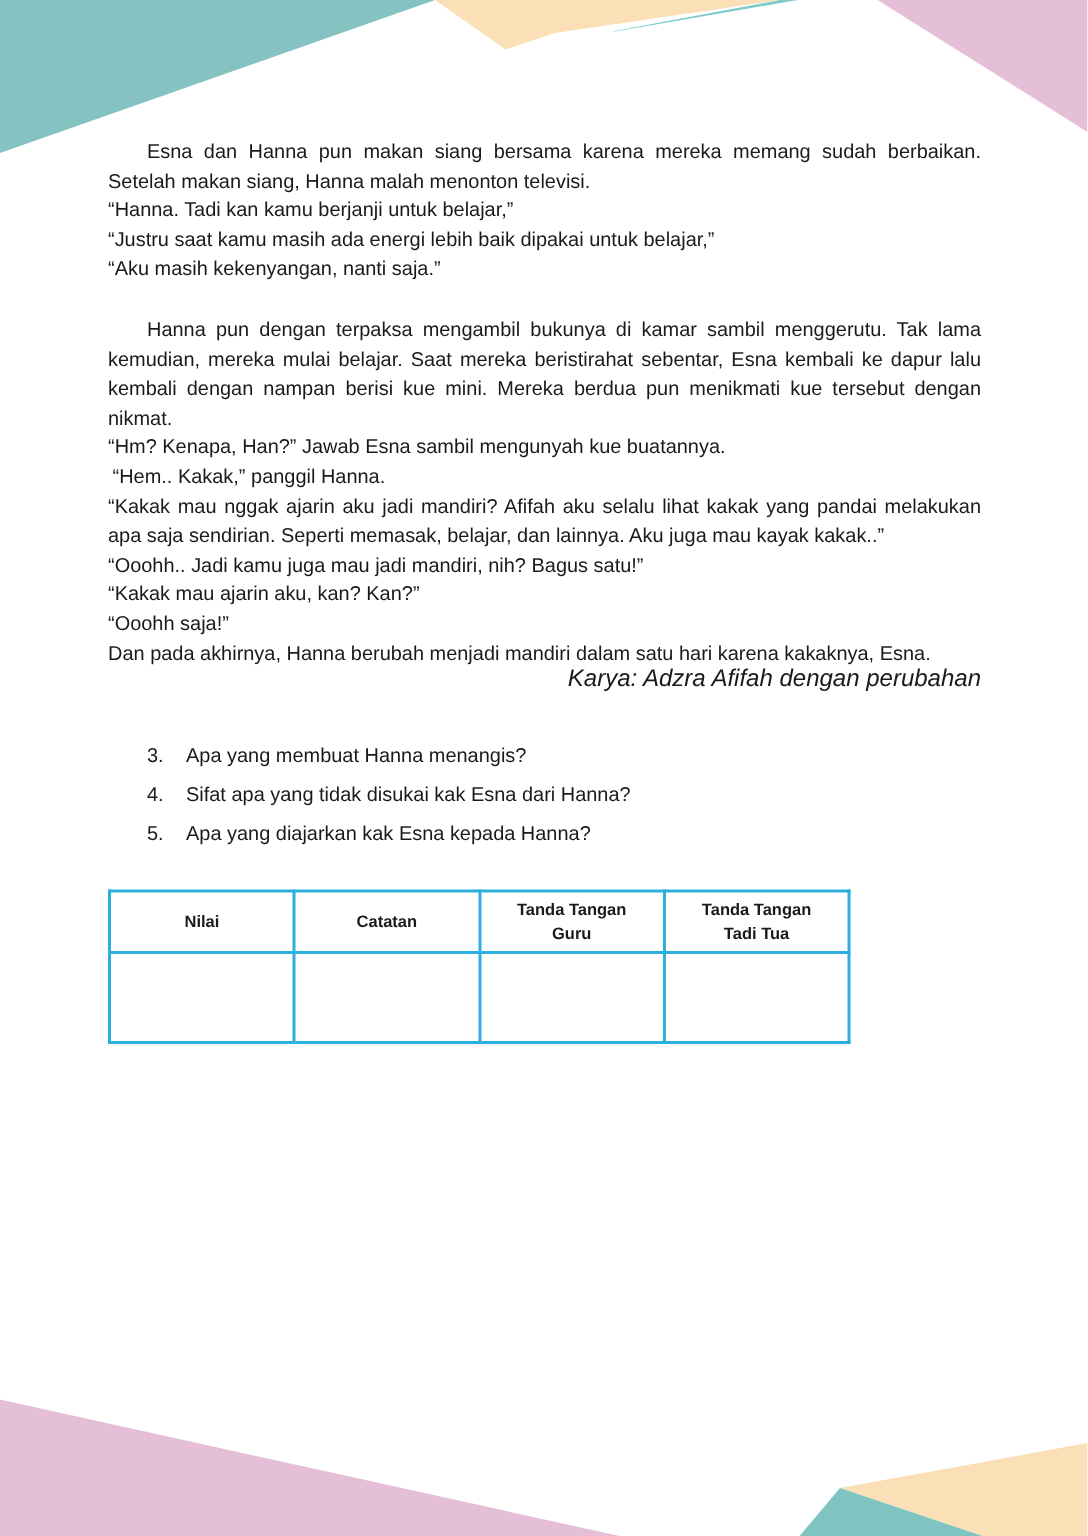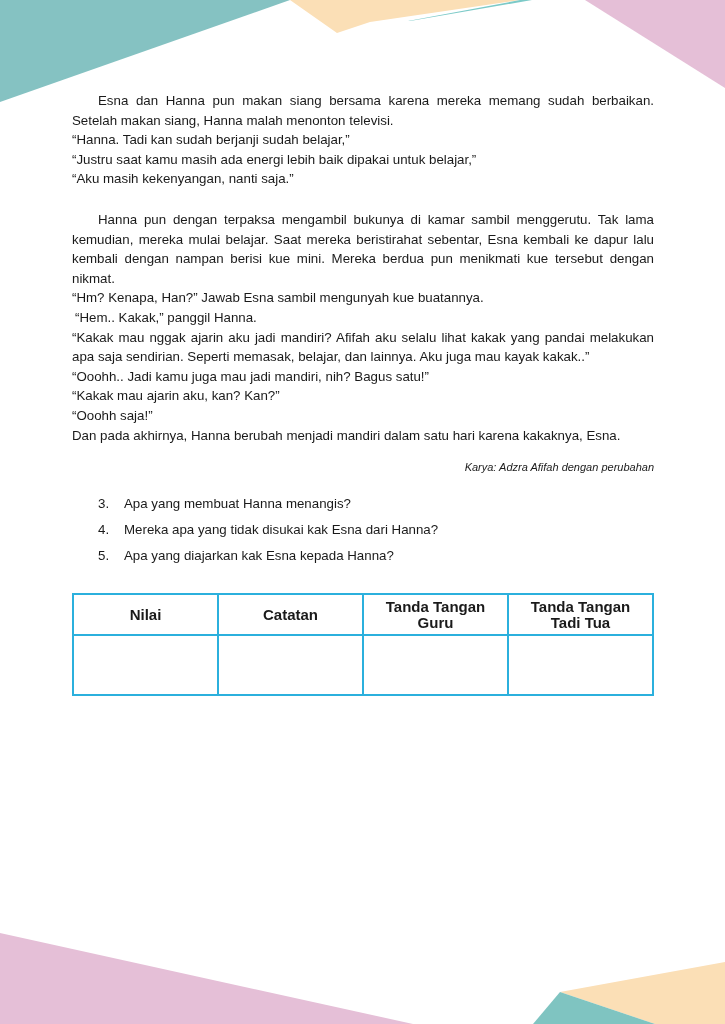--- a/index.html
+++ b/index.html
@@ -4,26 +4,26 @@
   <style>
     html, body { margin: 0; padding: 0; background: #ffffff; }
     body { width: 725px; height: 1024px; position: relative; overflow: hidden;
            font-family: "Liberation Sans", sans-serif; color: #1a1a1a; }
     .deco { position: absolute; left: 0; top: 0; width: 725px; height: 1024px; pointer-events: none; }
     .content { position: absolute; left: 72px; top: 70px; width: 582px; font-size: 13.3px; line-height: 19.6px; }
     .para { margin: 0; text-align: justify; }
     .para.indent { text-indent: 26px; margin-top: 21px; }
     .line { margin: 0; }
     .line.sp { padding-left: 3px; }
-    .credit { text-align: right; font-style: italic; font-size: 11px; line-height: 16px; margin-top: 14px; }
+    .credit { text-align: right; font-style: italic; font-size: 16px; line-height: 16px; margin-top: 0; }
     .questions { position: absolute; left: 98px; top: 490px; font-size: 13.3px; }
     .q { display: flex; height: 26px; align-items: center; }
     .q .num { width: 26px; }
-    table.eval { position: absolute; left: 72px; top: 593px; width: 582px; border-collapse: collapse;
-                 font-size: 15px; }
+    table.eval { position: absolute; left: 72px; top: 593px; width: 495px; border-collapse: collapse;
+                 font-size: 11px; }
     table.eval th, table.eval td { border: 2px solid #2bb0dd; width: 25%; text-align: center; }
     table.eval th { height: 37px; font-weight: bold; line-height: 16px; padding: 1px 4px; }
     table.eval td { height: 56px; }
   </style>
 </head>
 <body>
 
 <svg class="deco" viewBox="0 0 725 1024" xmlns="http://www.w3.org/2000/svg">
 
   <polygon points="0,0 290,0 0,102" fill="#85c2c2"></polygon>
@@ -36,42 +36,42 @@
 
   <polygon points="0,933 413,1024 0,1024" fill="#e5bfd7"></polygon>
 
   <polygon points="560,992 725,962 725,1024 655,1024" fill="#fbdfb6"></polygon>
 
   <polygon points="560,992 655,1024 533,1024" fill="#7fc4c1"></polygon>
 </svg>
 
 <div class="content">
   <p class="para indent">Esna dan Hanna pun makan siang bersama karena mereka memang sudah berbaikan. Setelah makan siang, Hanna malah menonton televisi.</p>
-  <p class="line">“Hanna. Tadi kan sudah berjanji sudah belajar,”</p>
+  <p class="line">“Hanna. Tadi kan kamu berjanji untuk belajar,”</p>
   <p class="line">“Justru saat kamu masih ada energi lebih baik dipakai untuk belajar,”</p>
   <p class="line">“Aku masih kekenyangan, nanti saja.”</p>
   <p class="para indent">Hanna pun dengan terpaksa mengambil bukunya di kamar sambil menggerutu. Tak lama kemudian, mereka mulai belajar. Saat mereka beristirahat sebentar, Esna kembali ke dapur lalu kembali dengan nampan berisi kue mini. Mereka berdua pun menikmati kue tersebut dengan nikmat.</p>
   <p class="line">“Hm? Kenapa, Han?” Jawab Esna sambil mengunyah kue buatannya.</p>
   <p class="line sp">“Hem.. Kakak,” panggil Hanna.</p>
   <p class="para">“Kakak mau nggak ajarin aku jadi mandiri? Afifah aku selalu lihat kakak yang pandai melakukan apa saja sendirian. Seperti memasak, belajar, dan lainnya. Aku juga mau kayak kakak..”</p>
   <p class="line">“Ooohh.. Jadi kamu juga mau jadi mandiri, nih? Bagus satu!”</p>
   <p class="line">“Kakak mau ajarin aku, kan? Kan?”</p>
   <p class="line">“Ooohh saja!”</p>
   <p class="para">Dan pada akhirnya, Hanna berubah menjadi mandiri dalam satu hari karena kakaknya, Esna.</p>
   <p class="credit">Karya: Adzra Afifah dengan perubahan</p>
 </div>
 
 <div class="questions">
   <div class="q">
     <span class="num">3.</span>
     <span>Apa yang membuat Hanna menangis?</span>
   </div>
   <div class="q">
     <span class="num">4.</span>
-    <span>Mereka apa yang tidak disukai kak Esna dari Hanna?</span>
+    <span>Sifat apa yang tidak disukai kak Esna dari Hanna?</span>
   </div>
   <div class="q">
     <span class="num">5.</span>
     <span>Apa yang diajarkan kak Esna kepada Hanna?</span>
   </div>
 </div>
 
 <table class="eval">
   <tbody>
       <tr>

